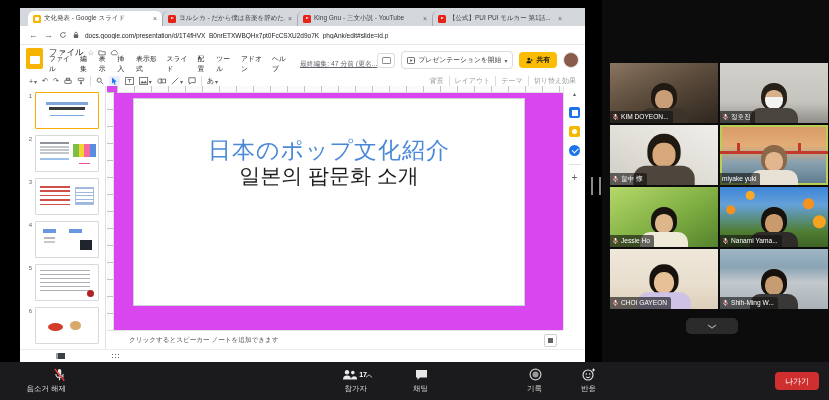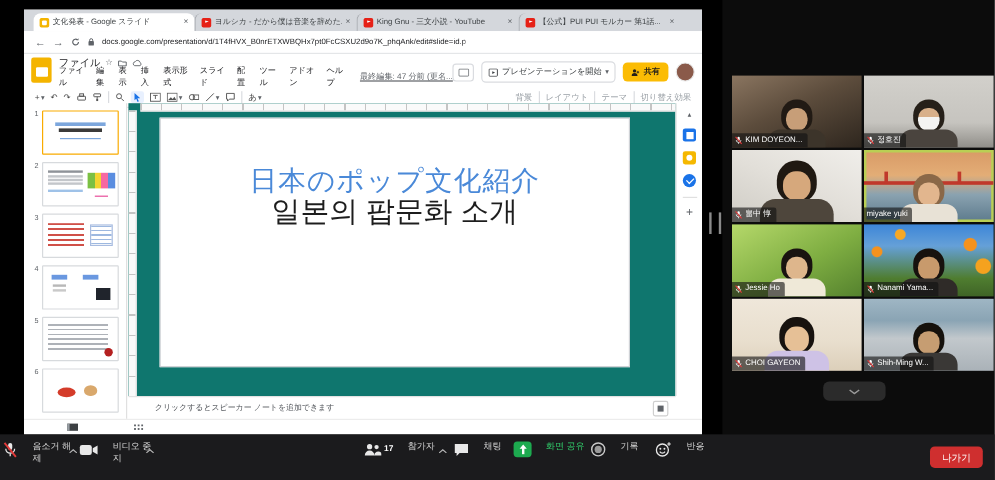--- a/index.html
+++ b/index.html
@@ -78,29 +78,29 @@
   .t3:after{content:"";position:absolute;right:6%;top:8px;width:28%;height:16px;border:1px solid #a8bce0;
             background:repeating-linear-gradient(180deg,#9db8e0 0 1.2px,transparent 1.2px 3.6px)}
   .t4:before{content:"";position:absolute;left:12%;top:7px;width:20%;height:4px;background:#6a98e0;
              box-shadow:26px 0 0 #6a98e0,0 7px 0 -1px #b8b8b8,0 11px 0 -1px #c9c9c9}
   .t4:after{content:"";position:absolute;right:9%;bottom:7px;width:20%;height:28%;background:#20242c}
   .t5:before{content:"";position:absolute;left:7%;top:5px;width:80%;height:22px;
              background:repeating-linear-gradient(180deg,#aeb2b8 0 1.4px,transparent 1.4px 4px)}
   .t5:after{content:"";position:absolute;right:6%;bottom:3px;width:7px;height:7px;border-radius:50%;background:#b42020}
   .t6:before{content:"";position:absolute;left:20%;top:42%;width:15px;height:8px;border-radius:50%;background:#d43c2a}
   .t6:after{content:"";position:absolute;left:55%;top:38%;width:11px;height:9px;border-radius:50% 50% 46% 46%;background:#d9a86c}
-  .canvas{position:absolute;left:87px;right:22px;top:0;bottom:20px;background:#0f766e;overflow:hidden}
+  .canvas{position:absolute;left:87px;right:22px;top:0;bottom:20px;background:#d946ef;overflow:hidden}
   .hruler{position:absolute;left:10px;right:0;top:0;height:6px;background:#fafafa;border-bottom:1px solid #e0e0e0;
           background-image:repeating-linear-gradient(90deg,#c4c4c4 0 1px,transparent 1px 17px)}
   .vruler{position:absolute;left:0;top:6px;bottom:0;width:6px;background:#fafafa;border-right:1px solid #e0e0e0;
           background-image:repeating-linear-gradient(180deg,#c4c4c4 0 1px,transparent 1px 17px)}
   .slide{position:absolute;left:26px;top:12px;width:390px;height:206px;background:#fff;
          border:1px solid #cfd2d6;text-align:center}
   .sl-title-ja{margin-top:38px;font-size:23px;color:#4a89d8;letter-spacing:1px;line-height:1.15}
-  .sl-title-ko{font-size:24px;color:#1d1d1d;line-height:1.2}
+  .sl-title-ko{font-size:21px;color:#1d1d1d;line-height:1.2}
   .sl-by-ja{margin-top:26px;font-size:12px;color:#4a89d8;font-weight:bold}
   .sl-by-ko{font-size:11px;color:#1d1d1d}
   .sidecol{position:absolute;right:0;top:0;bottom:20px;width:22px;background:#fff;border-left:1px solid #e4e4e4;
            display:flex;flex-direction:column;align-items:center;gap:8px;padding-top:6px;box-sizing:border-box}
   .sic{width:11px;height:11px;border-radius:2px}
   .sic.cal{background:#1a73e8;position:relative}
   .sic.cal:after{content:"";position:absolute;left:2.5px;top:3px;right:2.5px;bottom:2px;background:#fff}
   .sic.keep{background:#f5b800;position:relative}
   .sic.keep:after{content:"";position:absolute;left:3px;top:2.5px;width:5px;height:5px;border-radius:50%;background:#fff}
   .sic.tasks{background:#1a73e8;border-radius:50%;position:relative}
@@ -159,21 +159,21 @@
   .vlabel{position:absolute;left:0;bottom:0;max-width:95%;display:flex;align-items:center;gap:2px;
           background:rgba(18,18,18,.62);color:#fff;font-size:6.6px;line-height:10px;padding:1px 4px 1px 2px;
           border-radius:0 2px 0 0;white-space:nowrap;overflow:hidden}
 
   
   .collapse-btn{left:686px;top:318px;width:52px;height:16px;background:#2b2b2b;border:0;border-radius:5px;
                 display:flex;align-items:center;justify-content:center;position:absolute}
 
   
   .ztoolbar{left:0;top:362px;width:829px;height:38px;background:#1b1b1d}
-  .zitem{position:absolute;top:5px;display:flex;flex-direction:row;align-items:flex-start;gap:12px;
+  .zitem{position:absolute;top:5px;display:flex;flex-direction:column;align-items:flex-end;gap:2px;
          color:#dadada;font-size:7.5px;width:64px}
   .zitem .ic{height:15px;display:flex;align-items:center;justify-content:center;gap:2px}
   .chev{position:absolute;top:7px}
   .sharebox{width:15px;height:13px;background:#1daa4f;border-radius:3px;display:flex;align-items:center;justify-content:center}
   .green{color:#31cf6b}
   .cnt{color:#fff;font-size:7px;font-weight:bold}
   .leave-btn{position:absolute;right:10px;top:10px;height:18px;background:#cf2f2f;color:#fff;border:0;
              border-radius:4px;font-size:8px;padding:0 10px;font-family:inherit}
 </style>
 </head>
@@ -552,32 +552,20 @@
         <line x1="6" y1="9.2" x2="6" y2="11.4" stroke="#e8e8e8" stroke-width="1"></line>
         <line x1="1.6" y1="1" x2="10.4" y2="11.8" stroke="#e23a3a" stroke-width="1.5"></line>
       </svg>
     </span>
     <span>음소거 해제</span>
     <svg class="chev" style="right:1px" width="8" height="4" viewBox="0 0 8 4">
       <polyline points="1,3.4 4,0.8 7,3.4" fill="none" stroke="#b8b8b8" stroke-width="1"></polyline>
     </svg>
   </div>
 
-  <div class="zitem" style="left:66px">
-    <span class="ic">
-      <svg width="16" height="10" viewBox="0 0 16 10">
-        <rect x="0.5" y="0.8" width="10" height="8.4" rx="2" fill="#e8e8e8"></rect>
-        <path d="M11.3 3.6L15.3 1.2v7.6l-4-2.4z" fill="#e8e8e8"></path>
-      </svg>
-    </span>
-    <span>비디오 중지</span>
-    <svg class="chev" style="right:1px" width="8" height="4" viewBox="0 0 8 4">
-      <polyline points="1,3.4 4,0.8 7,3.4" fill="none" stroke="#b8b8b8" stroke-width="1"></polyline>
-    </svg>
-  </div>
 
   <div class="zitem" style="left:303px">
     <span class="ic">
       <svg width="15" height="12" viewBox="0 0 15 12">
         <circle cx="5" cy="3.2" r="2.2" fill="#e8e8e8"></circle>
         <path d="M1 10.5a4 4 0 0 1 8 0z" fill="#e8e8e8"></path>
         <circle cx="10.8" cy="3.6" r="1.8" fill="#e8e8e8"></circle>
         <path d="M8.8 10.5a3.4 3.4 0 0 1 5.7-2.4 3.6 3.6 0 0 1 0.4 2.4z" fill="#e8e8e8"></path>
       </svg>
       <span class="cnt">17</span>
@@ -590,30 +578,20 @@
 
   <div class="zitem" style="left:378px;width:50px">
     <span class="ic">
       <svg width="13" height="12" viewBox="0 0 13 12">
         <path d="M1 1h11v7.5H5L2.5 11V8.5H1z" fill="#e8e8e8"></path>
       </svg>
     </span>
     <span>채팅</span>
   </div>
 
-  <div class="zitem" style="left:428px">
-    <span class="ic">
-      <span class="sharebox">
-        <svg width="8" height="9" viewBox="0 0 8 9">
-            <path d="M4 0.5L7 4H5v4.5H3V4H1z" fill="#fff"></path>
-          </svg>
-      </span>
-    </span>
-    <span class="green">화면 공유</span>
-  </div>
 
   <div class="zitem" style="left:492px;width:50px">
     <span class="ic">
       <svg width="13" height="13" viewBox="0 0 13 13">
         <circle cx="6.5" cy="6.5" r="5.4" fill="none" stroke="#c9c9c9" stroke-width="1.2"></circle>
         <circle cx="6.5" cy="6.5" r="3" fill="#9a9a9a"></circle>
       </svg>
     </span>
     <span>기록</span>
   </div>

